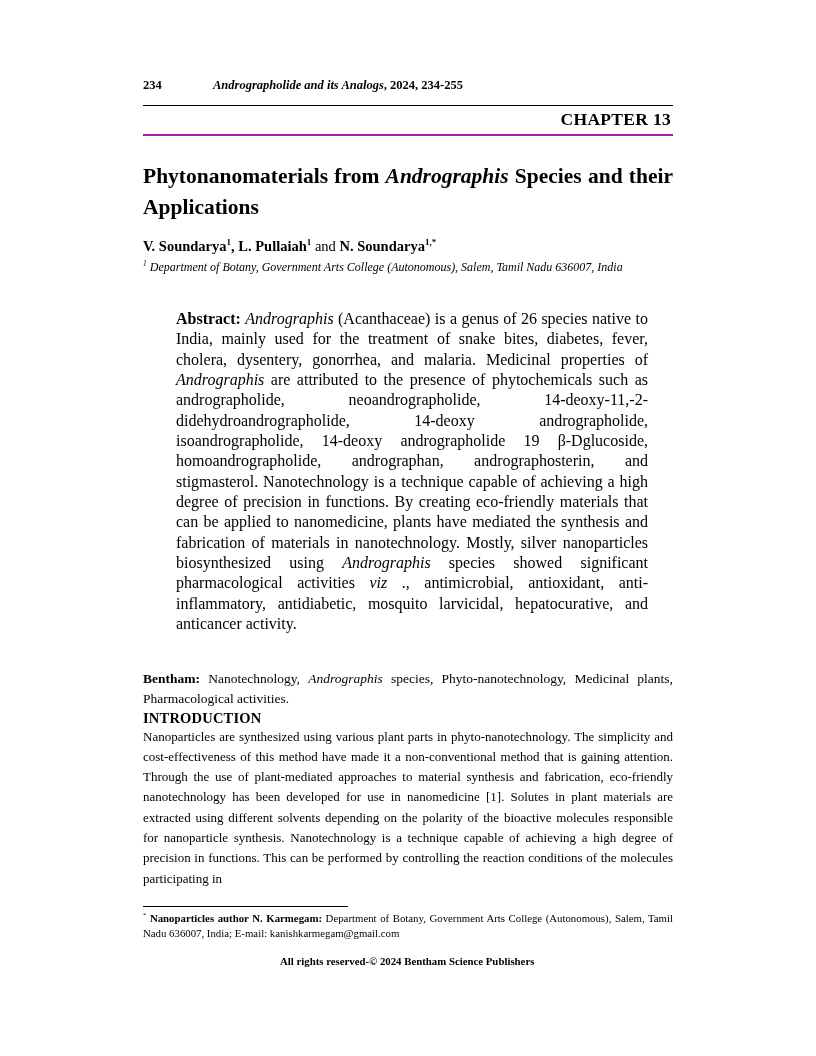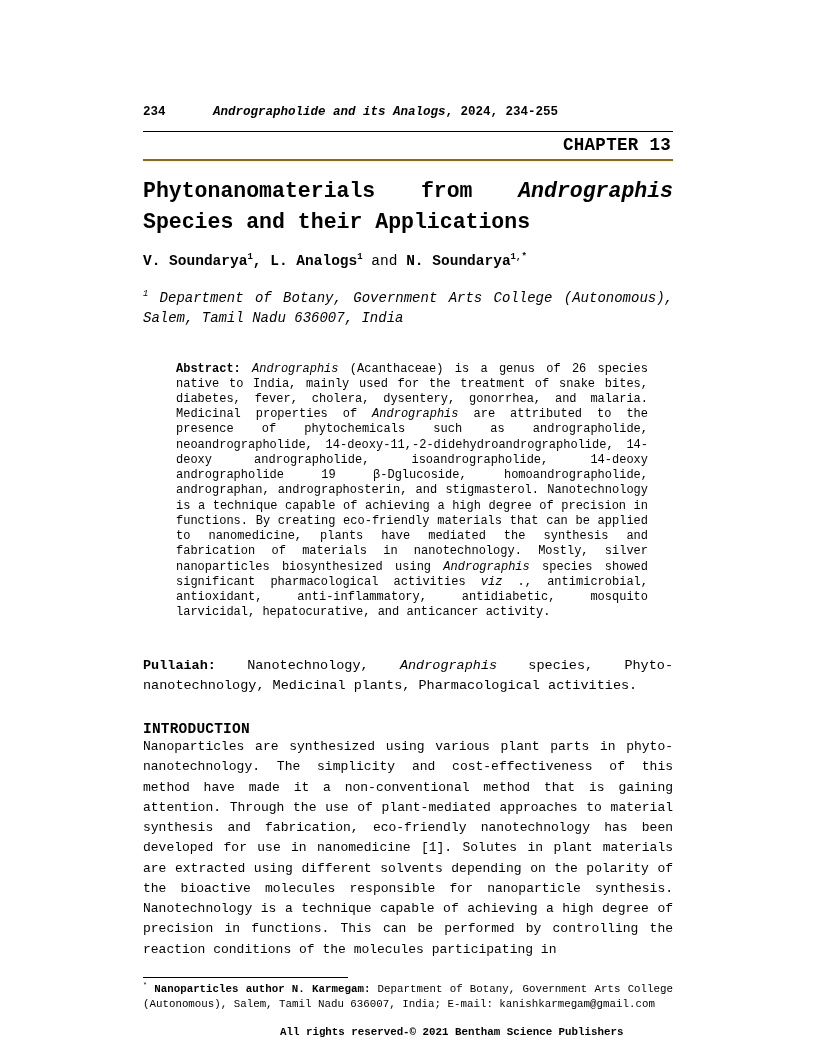--- a/index.html
+++ b/index.html
@@ -7,23 +7,23 @@
     padding: 0;
     background: #ffffff;
   }
   .page {
     position: relative;
     width: 816px;
     height: 1056px;
     margin: 0 auto;
     background: #ffffff;
     color: #000000;
-    font-family: Liberation Mono, monospace;
+    font-family: Liberation Serif, serif;
     box-sizing: border-box;
-    padding: 105px 143px 0 143px;
+    padding: 78px 143px 0 143px;
     overflow: hidden;
   }
   sup {
     font-size: 0.62em;
     vertical-align: super;
     line-height: 0;
   }
   .header-row {
     display: flex;
     align-items: baseline;
@@ -33,57 +33,56 @@
     font-weight: bold;
     width: 70px;
     text-align: left;
   }
   .running-head {
     flex: 1;
   }
   .chapter-band {
     margin-top: 12px;
     border-top: 1px solid #000;
-    border-bottom: 2px solid #a16207;
+    border-bottom: 2px solid #a21caf;
     text-align: right;
     font-size: 17.5px;
     font-weight: bold;
     padding: 3px 2px 4px 0;
     letter-spacing: 0.3px;
   }
   .chapter-title {
-    margin-top: 15px;
+    margin-top: 25px;
     font-size: 21.5px;
     line-height: 1.45;
     text-align: justify;
   }
   .authors {
     margin-top: 15px;
     font-size: 14.5px;
   }
   .affiliation {
-    margin-top: 20px;
-    font-size: 14px;
+    margin-top: 4px;
+    font-size: 12px;
     line-height: 1.4;
     text-align: justify;
   }
   .abstract {
     margin: 33px 25px 12px 33px;
-    font-size: 12px;
+    font-size: 16px;
     line-height: 1.27;
     text-align: justify;
   }
   .keywords {
     margin-top: 35px;
     font-size: 13.5px;
     line-height: 1.5;
     text-align: justify;
   }
   .section-heading {
-    margin-top: 25px;
     font-size: 14.5px;
     font-weight: bold;
     letter-spacing: 0.2px;
   }
   .body-paragraph {
     margin-top: 0;
     font-size: 13px;
     line-height: 1.56;
     text-align: justify;
   }
@@ -114,33 +113,33 @@
   <div class="header-row">
     <div class="page-number">234</div>
     <div class="running-head"><span style="font-weight: bold; font-style: italic;">Andrographolide and its Analogs</span><span style="font-weight: bold;">, 2024, 234-255</span></div>
     <div class="page-number" style="width:70px"></div>
   </div>
 
   <div class="chapter-band">CHAPTER 13</div>
 
   <h1 class="chapter-title" style="margin-bottom:0; font-weight:normal;"><span style="font-weight: bold;">Phytonanomaterials from </span><span style="font-weight: bold; font-style: italic;">Andrographis</span><span style="font-weight: bold;"> Species and their Applications</span></h1>
 
-  <div class="authors"><span style="font-weight: bold;">V. Soundarya</span><sup style="font-weight: bold;">1</sup><span style="font-weight: bold;">, </span><span style="font-weight: bold;">L. Analogs</span><sup style="font-weight: bold;">1</sup><span> and </span><span style="font-weight: bold;">N. Soundarya</span><sup style="font-weight: bold;">1,*</sup></div>
+  <div class="authors"><span style="font-weight: bold;">V. Soundarya</span><sup style="font-weight: bold;">1</sup><span style="font-weight: bold;">, </span><span style="font-weight: bold;">L. Pullaiah</span><sup style="font-weight: bold;">1</sup><span> and </span><span style="font-weight: bold;">N. Soundarya</span><sup style="font-weight: bold;">1,*</sup></div>
 
   <div class="affiliation"><sup style="font-style: italic;">1</sup><span style="font-style: italic;"> Department of Botany, Government Arts College (Autonomous), Salem, Tamil Nadu 636007, India</span></div>
 
   <div class="abstract"><span style="font-weight: bold;">Abstract: </span><span style="font-style: italic;">Andrographis</span><span> (Acanthaceae) is a genus of 26 species native to India, mainly used for the treatment of snake bites, diabetes, fever, cholera, dysentery, gonorrhea, and malaria. Medicinal properties of </span><span style="font-style: italic;">Andrographis</span><span> are attributed to the presence of phytochemicals such as andrographolide, neoandrographolide, 14-deoxy-11,-2-didehydroandrographolide, 14-deoxy andrographolide, isoandrographolide, 14-deoxy andrographolide 19 β-Dglucoside, homoandrographolide, andrographan, andrographosterin, and stigmasterol. Nanotechnology is a technique capable of achieving a high degree of precision in functions. By creating eco-friendly materials that can be applied to nanomedicine, plants have mediated the synthesis and fabrication of materials in nanotechnology. Mostly, silver nanoparticles biosynthesized using </span><span style="font-style: italic;">Andrographis</span><span> species showed significant pharmacological activities </span><span style="font-style: italic;">viz</span><span> ., antimicrobial, antioxidant, anti-inflammatory, antidiabetic, mosquito larvicidal, hepatocurative, and anticancer activity.</span></div>
 
-  <div class="keywords"><span style="font-weight: bold;">Pullaiah: </span><span>Nanotechnology, </span><span style="font-style: italic;">Andrographis</span><span> species, Phyto-nanotechnology, Medicinal plants, Pharmacological activities.</span></div>
+  <div class="keywords"><span style="font-weight: bold;">Bentham: </span><span>Nanotechnology, </span><span style="font-style: italic;">Andrographis</span><span> species, Phyto-nanotechnology, Medicinal plants, Pharmacological activities.</span></div>
 
   <div class="section-heading">INTRODUCTION</div>
 
   <div class="body-paragraph">Nanoparticles are synthesized using various plant parts in phyto-nanotechnology. The simplicity and cost-effectiveness of this method have made it a non-conventional method that is gaining attention. Through the use of plant-mediated approaches to material synthesis and fabrication, eco-friendly nanotechnology has been developed for use in nanomedicine [1]. Solutes in plant materials are extracted using different solvents depending on the polarity of the bioactive molecules responsible for nanoparticle synthesis. Nanotechnology is a technique capable of achieving a high degree of precision in functions. This can be performed by controlling the reaction conditions of the molecules participating in</div>
 
   <hr class="footnote-rule">
 
   <div class="footnote"><sup>*</sup><span> </span><span style="font-weight: bold;">Nanoparticles author N. Karmegam:</span><span> Department of Botany, Government Arts College (Autonomous), Salem, Tamil Nadu 636007, India; E-mail: kanishkarmegam@gmail.com</span></div>
 
   <div class="footer-block">
-    <div>All rights reserved-© 2021 Bentham Science Publishers</div>
+    <div>All rights reserved-© 2024 Bentham Science Publishers</div>
   </div>
 
 </div>
 
 </body></html>

